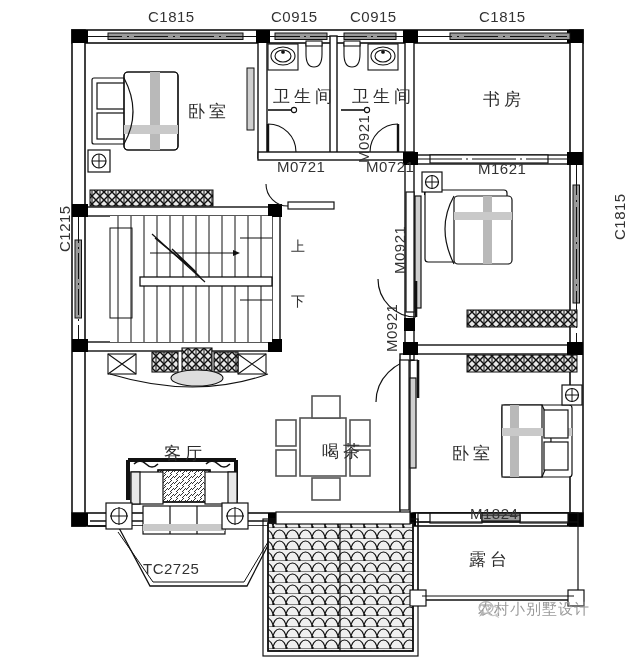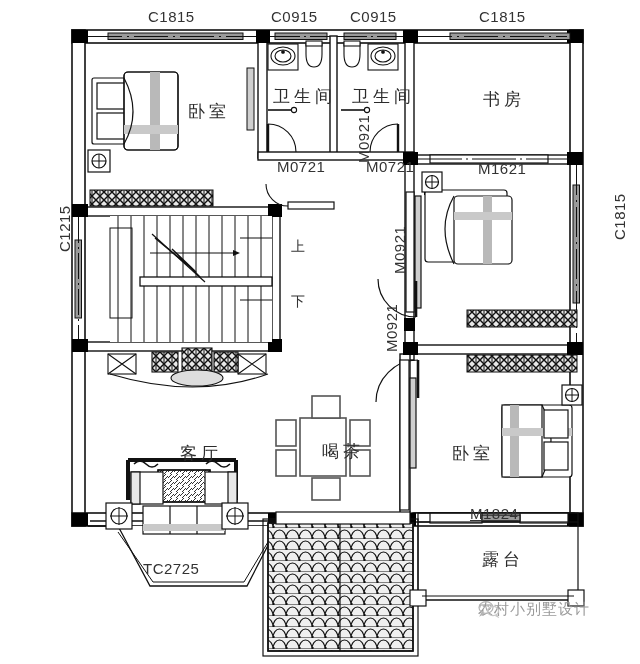--- a/index.html
+++ b/index.html
@@ -337,29 +337,29 @@
       <div class="lbl dim" style="left: 479px; top: 8px;">C1815</div>
       <div class="lbl dim rot90" style="left: 56px; top: 252px;">C1215</div>
       <div class="lbl dim rot90" style="left: 611px; top: 240px;">C1815</div>
       <div class="lbl dim" style="left: 143px; top: 560px;">TC2725</div>
       <div class="lbl dim" style="left: 277px; top: 158px;">M0721</div>
       <div class="lbl dim" style="left: 366px; top: 158px;">M0721</div>
       <div class="lbl dim" style="left: 478px; top: 160px; text-align: center;">M1621</div>
       <div class="lbl dim rot90" style="left: 355px; top: 163px;">M0921</div>
       <div class="lbl dim rot90" style="left: 391px; top: 274px;">M0921</div>
       <div class="lbl dim rot90" style="left: 383px; top: 352px;">M0921</div>
-      <div class="lbl dim" style="left: 470px; top: 505px; text-decoration: underline;">M1824</div>
+      <div class="lbl dim" style="left: 470px; top: 505px;">M1824</div>
       <div class="lbl room" style="left: 188px; top: 100px;">卧室</div>
       <div class="lbl room" style="left: 273px; top: 85px;">卫生间</div>
       <div class="lbl room" style="left: 352px; top: 85px;">卫生间</div>
       <div class="lbl room" style="left: 483px; top: 88px; font-family: Liberation Mono, monospace;">书房</div>
-      <div class="lbl room" style="left: 164px; top: 442px; margin-left: 16px;">客厅</div>
+      <div class="lbl room" style="left: 164px; top: 442px;">客厅</div>
       <div class="lbl room" style="left: 322px; top: 440px; text-align: right;">喝茶</div>
       <div class="lbl room" style="left: 452px; top: 442px;">卧室</div>
-      <div class="lbl room" style="left: 482px; top: 548px;">露台</div>
+      <div class="lbl room" style="left: 469px; top: 548px;">露台</div>
       <div class="lbl arrowlbl" style="left: 291px; top: 238px;">上</div>
       <div class="lbl arrowlbl" style="left: 291px; top: 293px;">下</div>
     </div>
 
 <div class="wm" style="left:478px; top:600px;">
   <svg width="22" height="18" viewBox="0 0 22 18">
     <ellipse cx="8" cy="7.5" rx="7" ry="5.8" fill="none" stroke="#b3b3b3" stroke-width="1.2"></ellipse>
     <path d="M4 12.5 L2.5 15.5 L5.8 13.8" fill="none" stroke="#b3b3b3" stroke-width="1.2"></path>
     <circle cx="5.6" cy="6" r="1" fill="#b3b3b3"></circle>
     <circle cx="10.2" cy="6" r="1" fill="#b3b3b3"></circle>

